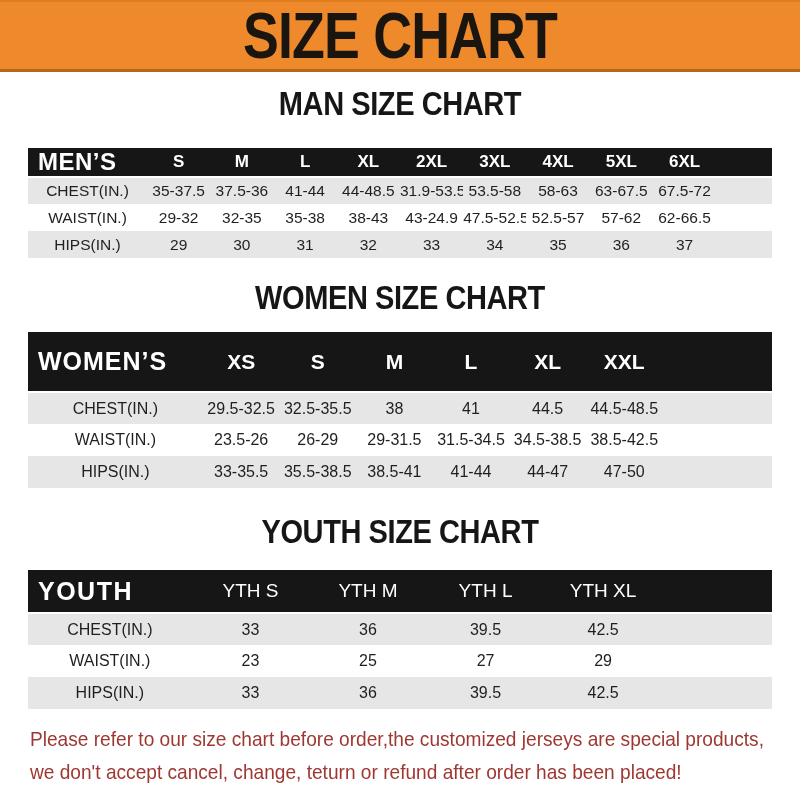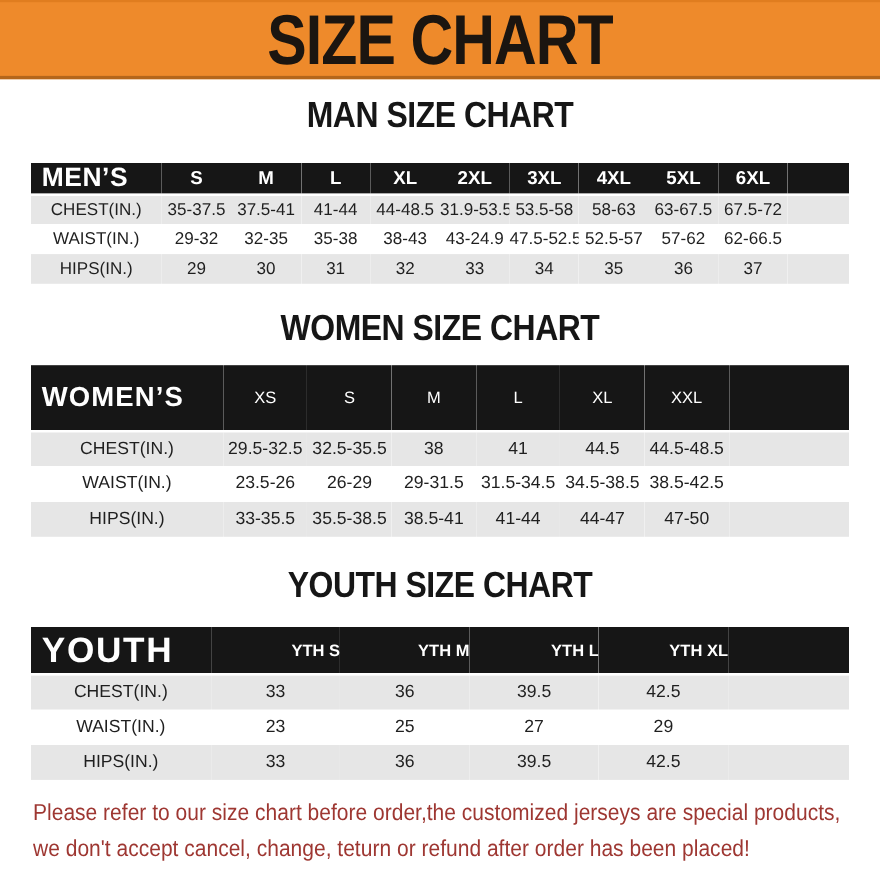--- a/index.html
+++ b/index.html
@@ -68,27 +68,27 @@
 
   .men-table thead tr   { height: 28px; }
   .men-table tbody tr   { height: 27px; }
   .men-table .label-cell{ font-size: 24px; }
   .men-table th.size-col{ font-size: 17px; font-weight: bold; }
   .men-table tbody td   { font-size: 15.5px; }
 
   .women-table thead tr   { height: 60px; }
   .women-table tbody tr   { height: 32px; }
   .women-table .label-cell{ font-size: 25px; letter-spacing: 1px; }
-  .women-table th.size-col{ font-size: 15px; font-weight: 400; }
+  .women-table th.size-col{ font-size: 21px; font-weight: 700; }
   .women-table tbody td   { font-size: 16px; }
 
   .youth-table thead tr   { height: 43px; }
   .youth-table tbody tr   { height: 32px; }
-  .youth-table .label-cell{ font-size: 32px; letter-spacing: 1.5px; }
-  .youth-table th.size-col{ font-size: 15px; font-weight: 700; text-align: right; }
+  .youth-table .label-cell{ font-size: 25px; letter-spacing: 1.5px; }
+  .youth-table th.size-col{ font-size: 19px; font-weight: 400; }
   .youth-table tbody td   { font-size: 16px; }
   
   .note { margin: 13px 0 0 30px; }
   .note-line {
     color: var(--note_red);
     font-size: 21px; line-height: 33px;
     white-space: nowrap;
     transform: scaleX(0.91); transform-origin: 0 50%;
   }
 </style>
@@ -127,21 +127,21 @@
           <th class="size-col">4XL</th>
           <th class="size-col">5XL</th>
           <th class="size-col">6XL</th>
           <th></th>
         </tr>
       </thead>
       <tbody>
         <tr>
           <td>CHEST(IN.)</td>
           <td>35-37.5</td>
-          <td>37.5-41</td>
+          <td>37.5-36</td>
           <td>41-44</td>
           <td>44-48.5</td>
           <td>31.9-53.5</td>
           <td>53.5-58</td>
           <td>58-63</td>
           <td>63-67.5</td>
           <td>67.5-72</td>
           <td></td>
         </tr>
         <tr>

